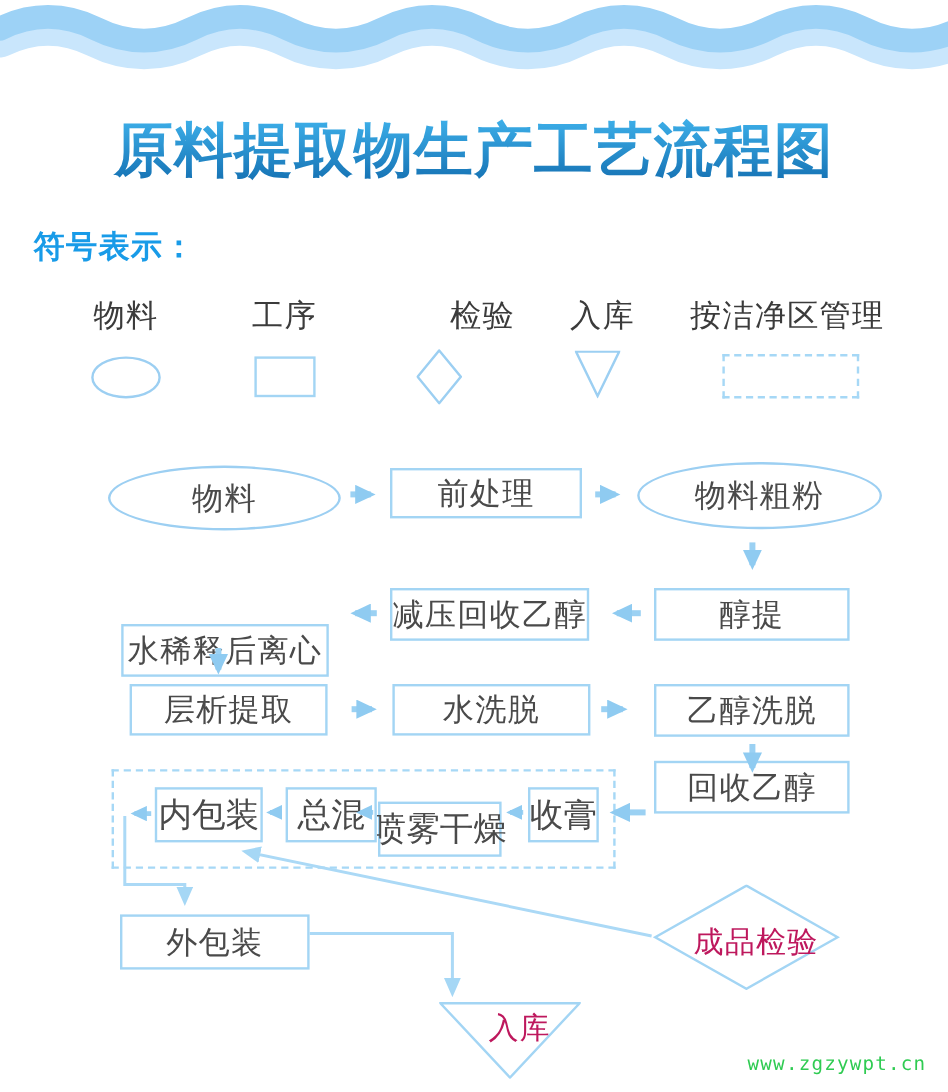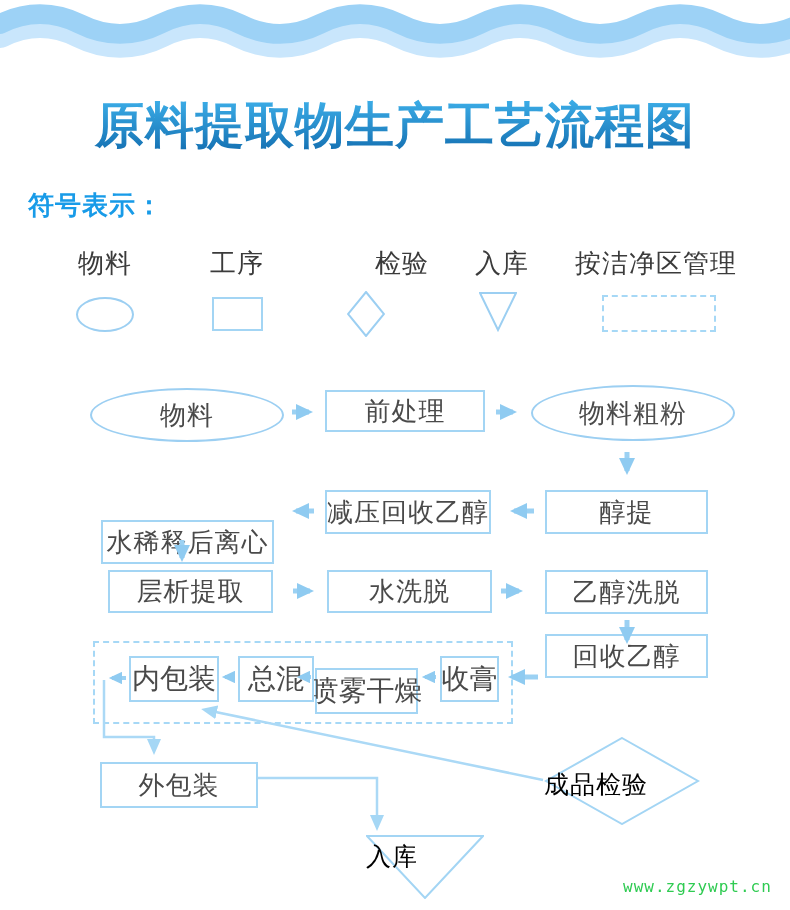--- a/index.html
+++ b/index.html
@@ -17,21 +17,21 @@
   .lg-rect{position:absolute;left:212px;top:297px;width:47px;height:30px;border:2px solid #a3d5f4;}
   .lg-dashed{position:absolute;left:602px;top:295px;width:110px;height:33px;border:2px dashed #a6d8f6;}
   
   .node{position:absolute;display:flex;align-items:center;justify-content:center;
         border:2px solid #a3d5f4;background:#fff;color:#4a4a4a;font-size:26px;
         letter-spacing:1px;white-space:nowrap;z-index:2;box-sizing:border-box;}
   .node.ellipse{border-radius:50%;border-color:#9ccff2;}
   .node.small{font-size:28px;letter-spacing:0;}
   .dashed-zone{position:absolute;border:2px dashed #a6d8f6;background:transparent;z-index:1;box-sizing:border-box;}
   .shape-node{position:absolute;z-index:2;}
-  .shape-node .lbl{position:absolute;left:0;right:0;color:#000000;font-size:25px;letter-spacing:1px;white-space:nowrap;}
+  .shape-node .lbl{position:absolute;left:16px;right:0;text-align:center;color:#be185d;font-size:25px;letter-spacing:1px;white-space:nowrap;}
   .connector-layer{position:absolute;left:0;top:0;z-index:4;pointer-events:none;}
   .watermark{position:absolute;left:623px;top:877px;font-family:"DejaVu Sans Mono","Liberation Mono",monospace;
              font-size:16px;font-weight:400;color:#2fcb52;letter-spacing:1px;white-space:nowrap;}
 </style>
 </head>
 <body>
 
 <div class="canvas">
 
   <svg class="abs" style="left:0;top:0;" width="790" height="72" viewBox="0 0 790 72">

